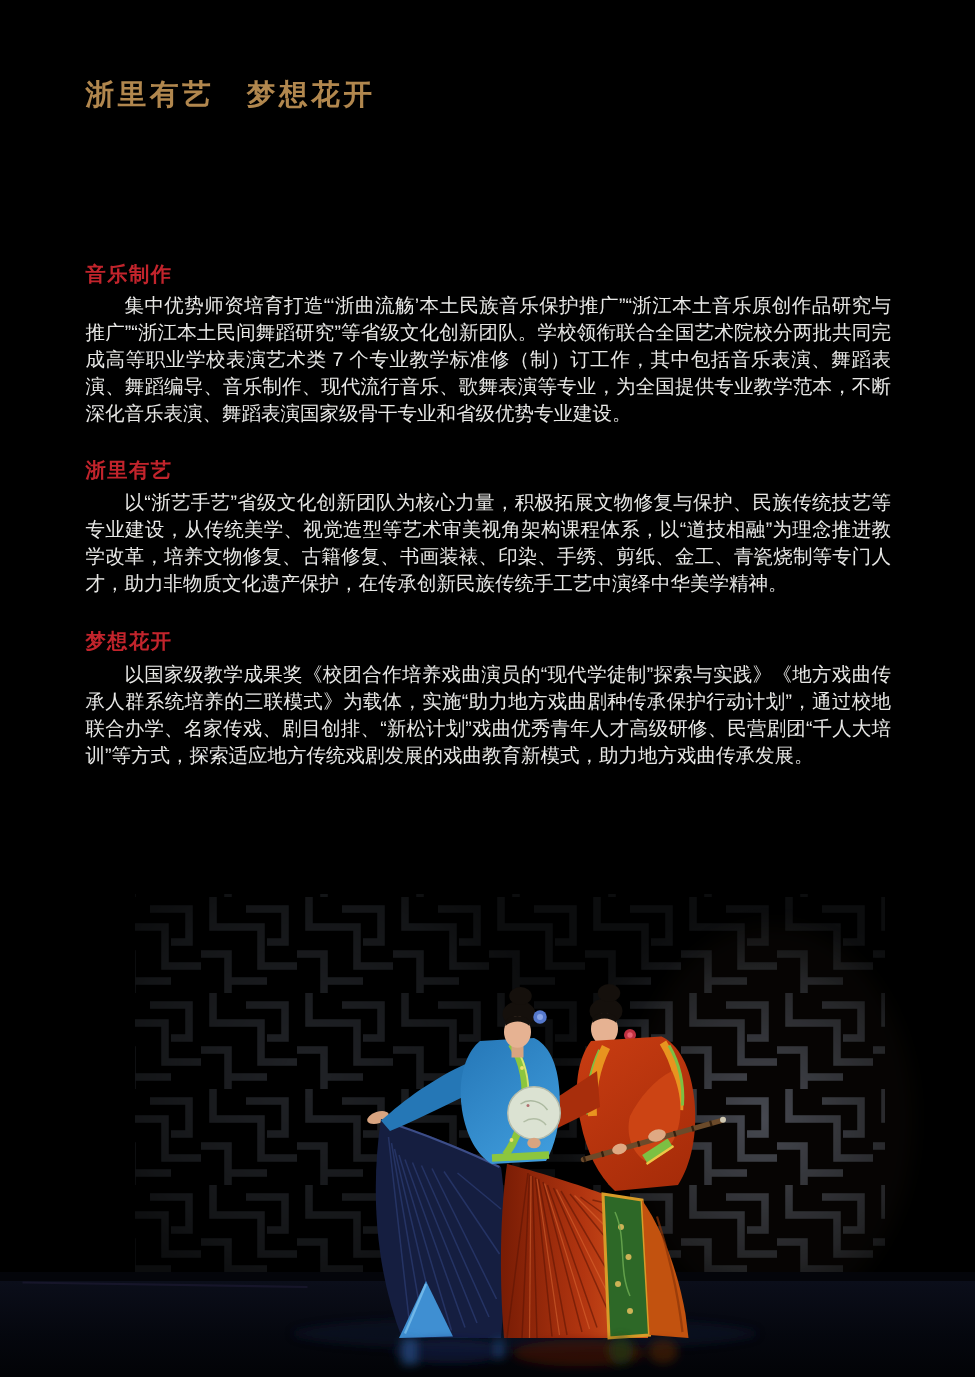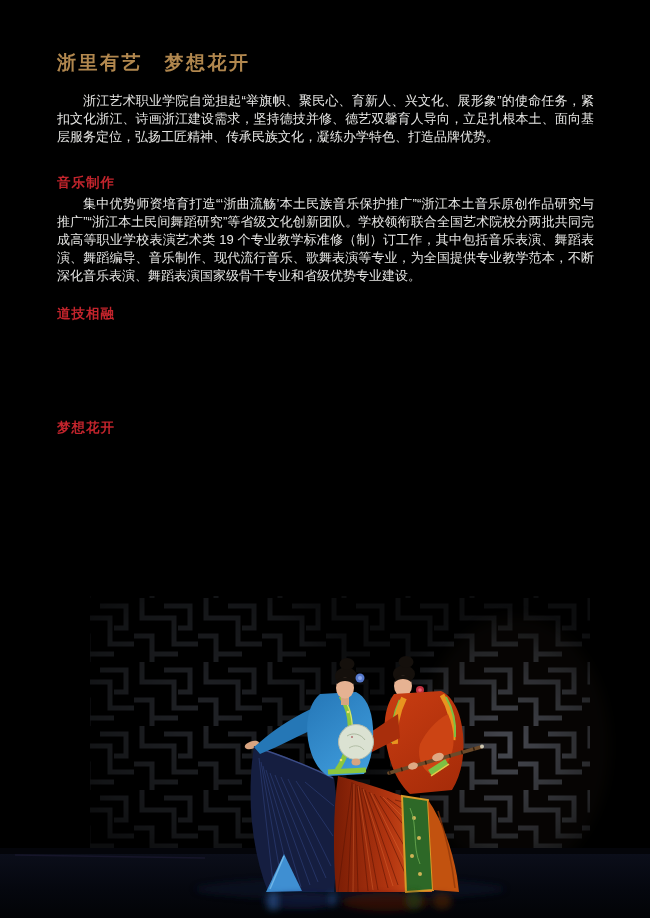--- a/index.html
+++ b/index.html
@@ -34,28 +34,29 @@
   }
   .photo svg{display:block;}
 </style>
 </head>
 <body>
 
 <div class="page">
 
   <h1 class="page-title">浙里有艺　梦想花开</h1>
 
-  <p class="para p-intro">浙江艺术职业学院自觉担起“举旗帜、聚民心、育新人、兴文化、展形象”的使命任务，紧扣文化浙江、诗画浙江建设需求，坚持德技并修、德艺双馨育人导向，立足扎根本土、面向基层服务定位，弘扬工匠精神、传承民族文化，凝练办学特色、打造品牌优势。</p>
 
   <h2 class="sec-head h-1">音乐制作</h2>
-  <p class="para p-1">集中优势师资培育打造“‘浙曲流觞’本土民族音乐保护推广”“浙江本土音乐原创作品研究与推广”“浙江本土民间舞蹈研究”等省级文化创新团队。学校领衔联合全国艺术院校分两批共同完成高等职业学校表演艺术类 19 个专业教学标准修（制）订工作，其中包括音乐表演、舞蹈表演、舞蹈编导、音乐制作、现代流行音乐、歌舞表演等专业，为全国提供专业教学范本，不断深化音乐表演、舞蹈表演国家级骨干专业和省级优势专业建设。</p>
-
-  <h2 class="sec-head h-2">道技相融</h2>
+  <p class="para p-1">集中优势师资培育打造“‘浙曲流觞’本土民族音乐保护推广”“浙江本土音乐原创作品研究与推广”“浙江本土民间舞蹈研究”等省级文化创新团队。学校领衔联合全国艺术院校分两批共同完成高等职业学校表演艺术类 7 个专业教学标准修（制）订工作，其中包括音乐表演、舞蹈表演、舞蹈编导、音乐制作、现代流行音乐、歌舞表演等专业，为全国提供专业教学范本，不断深化音乐表演、舞蹈表演国家级骨干专业和省级优势专业建设。</p>
+
+  <h2 class="sec-head h-2">浙里有艺</h2>
+  <p class="para p-2">以“浙艺手艺”省级文化创新团队为核心力量，积极拓展文物修复与保护、民族传统技艺等专业建设，从传统美学、视觉造型等艺术审美视角架构课程体系，以“道技相融”为理念推进教学改革，培养文物修复、古籍修复、书画装裱、印染、手绣、剪纸、金工、青瓷烧制等专门人才，助力非物质文化遗产保护，在传承创新民族传统手工艺中演绎中华美学精神。</p>
 
   <h2 class="sec-head h-3">梦想花开</h2>
+  <p class="para p-3">以国家级教学成果奖《校团合作培养戏曲演员的“现代学徒制”探索与实践》《地方戏曲传承人群系统培养的三联模式》为载体，实施“助力地方戏曲剧种传承保护行动计划”，通过校地联合办学、名家传戏、剧目创排、“新松计划”戏曲优秀青年人才高级研修、民营剧团“千人大培训”等方式，探索适应地方传统戏剧发展的戏曲教育新模式，助力地方戏曲传承发展。</p>
 
 
   <div class="photo">
     <svg width="650" height="322" viewBox="0 0 650 322" role="img" aria-label="两名身着传统服饰的舞者在舞台上表演，一人执团扇、一人执笛，背景为中式花格窗">
       <defs>
         <pattern id="fret" width="64" height="64" patternUnits="userSpaceOnUse" patternTransform="translate(6,2)">
           <g fill="none" stroke="#787e90" stroke-width="5">
             <path d="M8 0 V20 H40 V46 H64"></path>
             <path d="M0 38 H18 V64"></path>
             <path d="M30 8 H56 V30 H44"></path>

